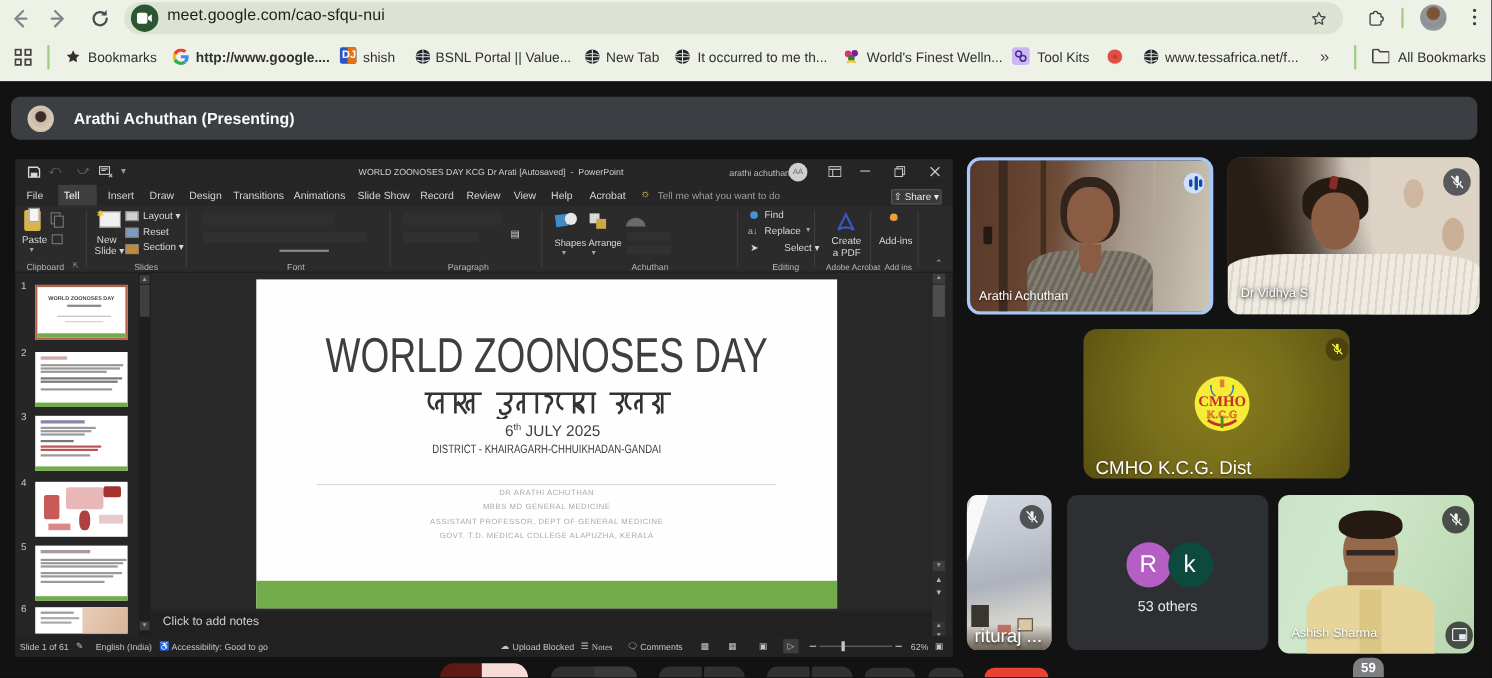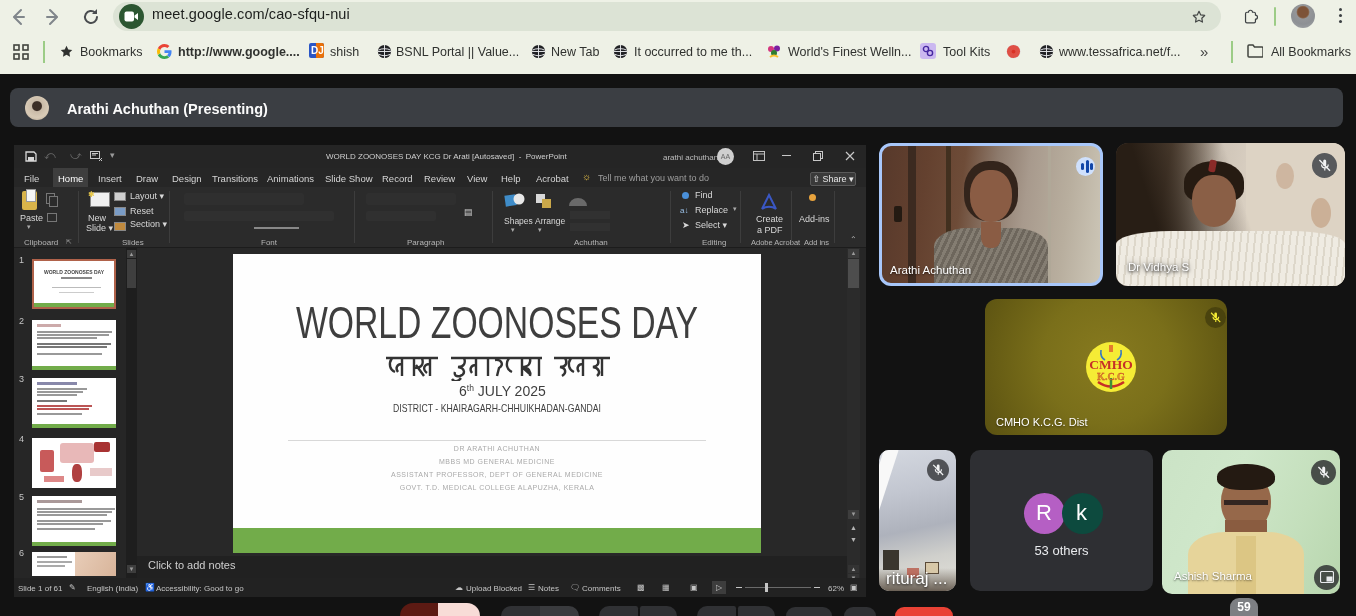--- a/index.html
+++ b/index.html
@@ -157,21 +157,21 @@
       <rect x="2.5" y="0.5" width="7" height="7" fill="none" stroke="#c8c8c8"></rect>
       <rect x="0.5" y="2.5" width="7" height="7" fill="#252525" stroke="#c8c8c8"></rect>
     </svg>
   <svg class="abs" style="left:831px;top:6px;" width="10" height="10" viewBox="0 0 10 10">
       <path d="M1 1 L9 9 M9 1 L1 9" stroke="#c8c8c8" stroke-width="1.2"></path>
     </svg>
 
   <div class="abs" style="left:0;top:23px;width:852px;height:19px;background:#262626;font-size:9.5px;color:#d5d5d5;">
     <div class="abs" style="left:39px;top:0;width:35px;height:19px;background:#3e3e3e;"></div>
     <div class="abs" style="left:10px;top:5px;">File</div>
-    <div class="abs" style="left:44px;top:5px;color:#fff;">Home</div>
+    <div class="abs" style="left:44px;top:5px;color:#fff;">Tell</div>
     <div class="abs" style="left:84px;top:5px;">Insert</div>
     <div class="abs" style="left:122px;top:5px;">Draw</div>
     <div class="abs" style="left:158px;top:5px;">Design</div>
     <div class="abs" style="left:198px;top:5px;">Transitions</div>
     <div class="abs" style="left:253px;top:5px;">Animations</div>
     <div class="abs" style="left:311px;top:5px;">Slide Show</div>
     <div class="abs" style="left:368px;top:5px;">Record</div>
     <div class="abs" style="left:410px;top:5px;">Review</div>
     <div class="abs" style="left:453px;top:5px;">View</div>
     <div class="abs" style="left:487px;top:5px;">Help</div>
@@ -238,21 +238,21 @@
     <div class="abs" style="left:556px;top:36px;width:40px;height:8px;background:#313131;"></div>
     <div class="abs" style="left:560px;top:51px;font-size:8px;color:#b5b5b5;">Achuthan</div>
     <div class="abs" style="left:656px;top:4px;width:1px;height:52px;background:#3d3d3d;"></div>
 
     <div class="abs" style="left:668px;top:5px;width:7px;height:7px;border-radius:50%;background:#4a90d9;"></div>
     <div class="abs" style="left:681px;top:3px;">Find</div>
     <div class="abs" style="left:666px;top:19px;color:#9cc2e8;font-size:8px;">a↓</div>
     <div class="abs" style="left:681px;top:18px;">Replace</div>
     <div class="abs" style="left:719px;top:18px;color:#aaa;font-size:7px;">▾</div>
     <div class="abs" style="left:668px;top:33px;color:#d8d8d8;font-size:9px;">➤</div>
-    <div class="abs" style="left:681px;top:33px;">Select ▾</div>
+    <div class="abs" style="left:699px;top:33px;">Select ▾</div>
     <div class="abs" style="left:688px;top:51px;font-size:8px;color:#b5b5b5;">Editing</div>
     <div class="abs" style="left:726px;top:4px;width:1px;height:52px;background:#3d3d3d;"></div>
 
     <svg class="abs" style="left:744px;top:4px;" width="22" height="22" viewBox="0 0 22 22">
         <path d="M4 18 C8 10 10 6 11 4 C12 6 14 10 18 18 C14 15 8 15 4 18 Z" fill="none" stroke="#3a57c4" stroke-width="2"></path>
       </svg>
     <div class="abs" style="left:742px;top:27px;">Create</div>
     <div class="abs" style="left:743px;top:38px;">a PDF</div>
     <div class="abs" style="left:737px;top:51px;font-size:7.5px;color:#b5b5b5;">Adobe Acrobat</div>
     <div class="abs" style="left:777px;top:4px;width:1px;height:52px;background:#3d3d3d;"></div>
@@ -325,21 +325,21 @@
 
   <div class="abs" style="left:0;top:433px;width:852px;height:19px;background:#222;font-size:8px;color:#c5c5c5;">
     <div class="abs" style="left:4px;top:6px;">Slide 1 of 61</div>
     <div class="abs" style="left:55px;top:5px;">✎</div>
     <div class="abs" style="left:73px;top:6px;">English (India)</div>
     <div class="abs" style="left:131px;top:5px;">♿</div>
     <div class="abs" style="left:142px;top:6px;">Accessibility: Good to go</div>
     <div class="abs" style="left:441px;top:5px;">☁</div>
     <div class="abs" style="left:452px;top:6px;">Upload Blocked</div>
     <div class="abs" style="left:514px;top:5px;">☰</div>
-    <div class="abs" style="left:524px;top:6px;">Notes</div>
+    <div class="abs" style="left:524px;top:6px;font-family:Liberation Serif, serif;">Notes</div>
     <div class="abs" style="left:556px;top:5px;">🗨</div>
     <div class="abs" style="left:568px;top:6px;">Comments</div>
     <div class="abs" style="left:623px;top:5px;">▩</div>
     <div class="abs" style="left:648px;top:5px;">▦</div>
     <div class="abs" style="left:676px;top:5px;">▣</div>
     <div class="abs" style="left:698px;top:3px;width:14px;height:13px;background:#3d3d3d;text-align:center;line-height:13px;">▷</div>
     <div class="abs" style="left:722px;top:9px;width:6px;height:1px;background:#c5c5c5;"></div>
     <div class="abs" style="left:731px;top:9px;width:66px;height:1px;background:#6a6a6a;"></div>
     <div class="abs" style="left:751px;top:5px;width:3px;height:9px;background:#c5c5c5;"></div>
     <div class="abs" style="left:800px;top:9px;width:6px;height:1px;background:#c5c5c5;"></div>
@@ -450,21 +450,21 @@
   <div class="abs" style="left:101px;top:43px;width:50px;height:50px;border-radius:50%;background:#f5ec35;"></div>
   <svg class="abs" style="left:101px;top:43px;" width="50" height="50" viewBox="0 0 50 50">
     <path d="M15 8 a7 9 0 0 0 4 10" stroke="#3a7abf" stroke-width="1.6" fill="none"></path>
     <path d="M35 8 a7 9 0 0 1 -4 10" stroke="#3a7abf" stroke-width="1.6" fill="none"></path>
     <path d="M23 3 h4 v7 h-4 z" fill="#d8302a" opacity="0.6"></path>
     <path d="M12 40 q13 9 26 0" stroke="#c62f28" stroke-width="2.5" fill="none"></path>
     <path d="M25 36 v11" stroke="#3f8f3a" stroke-width="2.5"></path>
     <text x="25" y="27" text-anchor="middle" font-family="Liberation Serif, serif" font-size="13.5" font-weight="bold" fill="#c62f28">CMHO</text>
     <text x="25" y="38" text-anchor="middle" font-family="Liberation Serif, serif" font-size="10" font-weight="bold" fill="#d8962a" stroke="#c62f28" stroke-width="0.3">K.C.G</text>
   </svg>
-  <div class="abs" style="left:11px;top:117px;font-size:11px;color:#fff;text-shadow:0 1px 2px rgba(0,0,0,.5);">CMHO K.C.G. Dist</div>
+  <div class="abs" style="left:11px;top:117px;font-size:17px;color:#fff;text-shadow:0 1px 2px rgba(0,0,0,.5);">CMHO K.C.G. Dist</div>
   <div class="abs" style="left:220px;top:8px;width:21px;height:21px;border-radius:50%;background:#4a430e;"></div>
   <svg class="abs" style="left:224px;top:12px;" width="13" height="13" viewBox="0 0 15 15">
       <g stroke="#f5ec35" stroke-width="1.2" fill="none">
         <rect x="6.2" y="1.6" width="3" height="6.6" rx="1.5" fill="#f5ec35" stroke="none"></rect>
         <path d="M4.6 6.6 a3.3 3.3 0 0 0 6.6 0 M7.8 10 v2.6"></path>
         <path d="M2.4 2 L13 12.8" stroke-width="1.35"></path>
       </g>
     </svg>
 </div>
 

